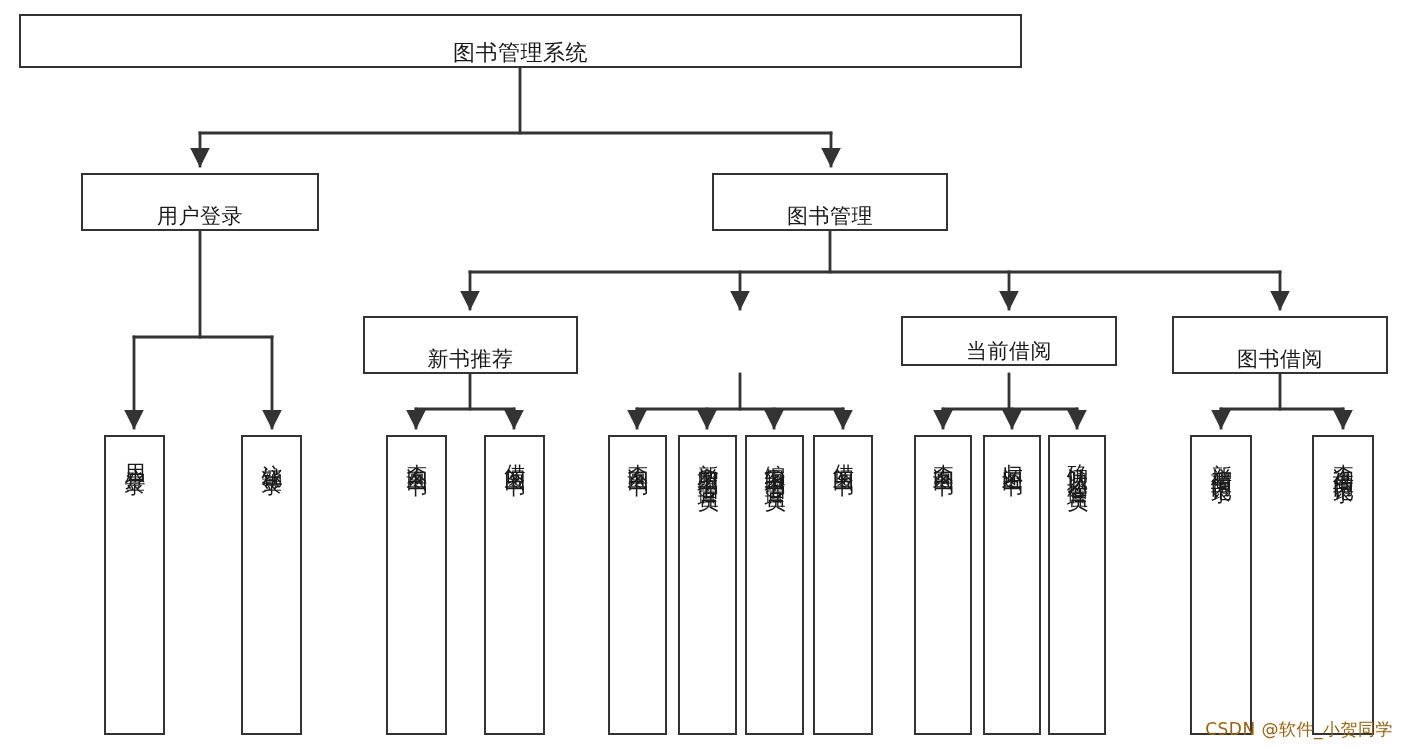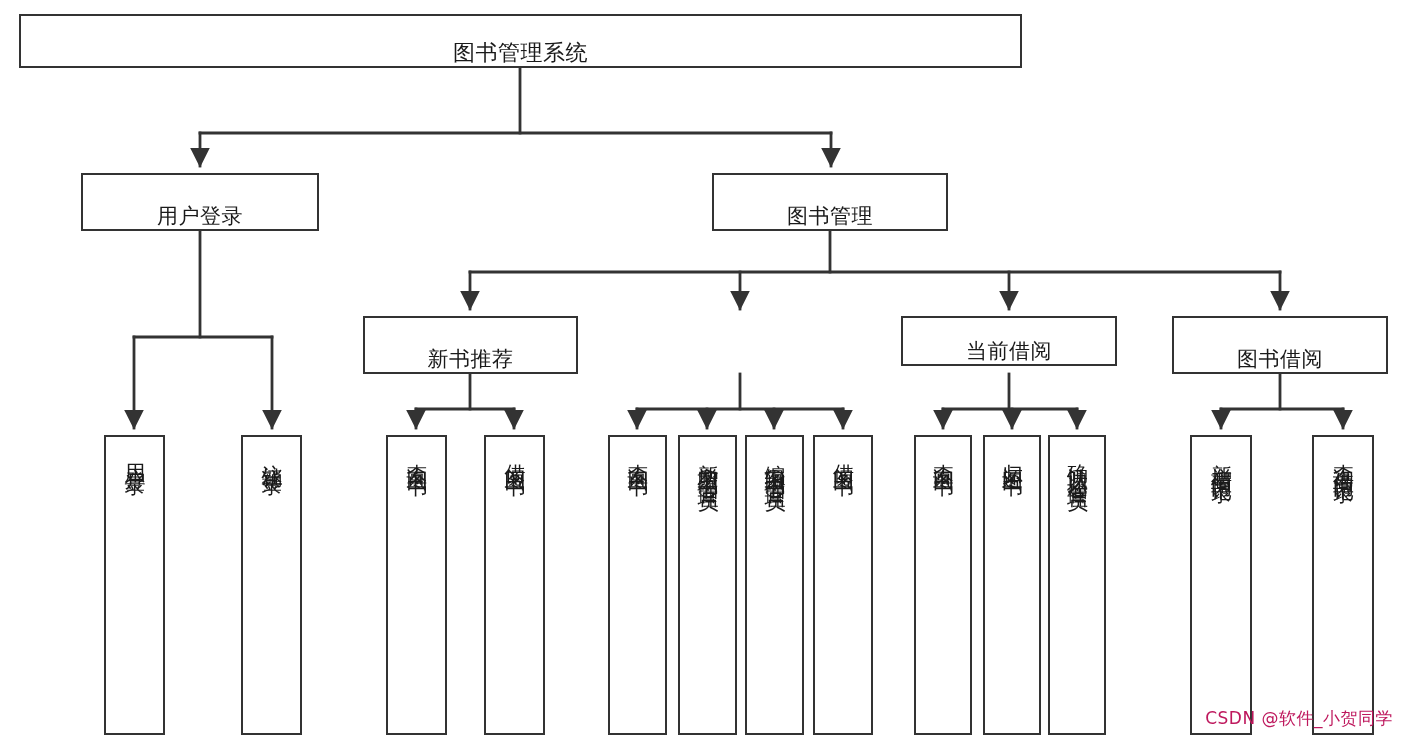--- a/index.html
+++ b/index.html
@@ -51,23 +51,23 @@
     line-height: 1.0;
     white-space: nowrap;
     color: #1a1a1a;
   }
   #root-node {
     font-size: 22px;
   }
   #watermark {
     position: absolute;
     right: 12px;
-    bottom: 17px;
+    bottom: 6px;
     font-size: 17px;
-    color: #be185d;
+    color: #a16207;
     letter-spacing: 0.5px;
     white-space: nowrap;
     font-family: "DejaVu Sans", "Liberation Sans", sans-serif;
   }
 </style>
 </head>
 <body>
 
 <div id="canvas">
 

